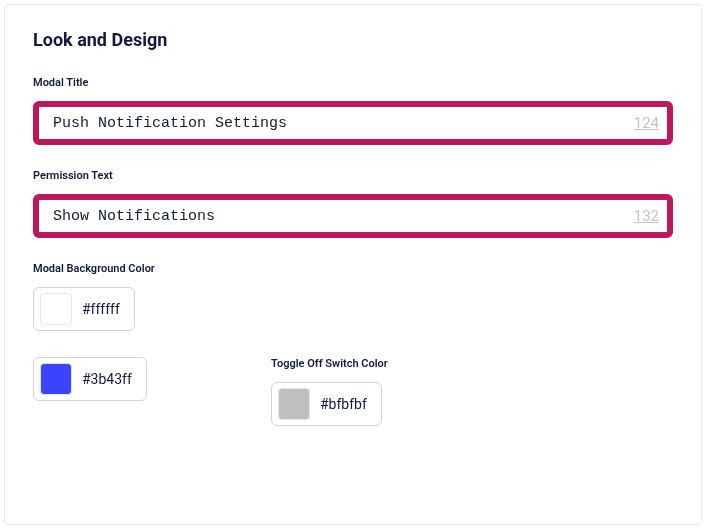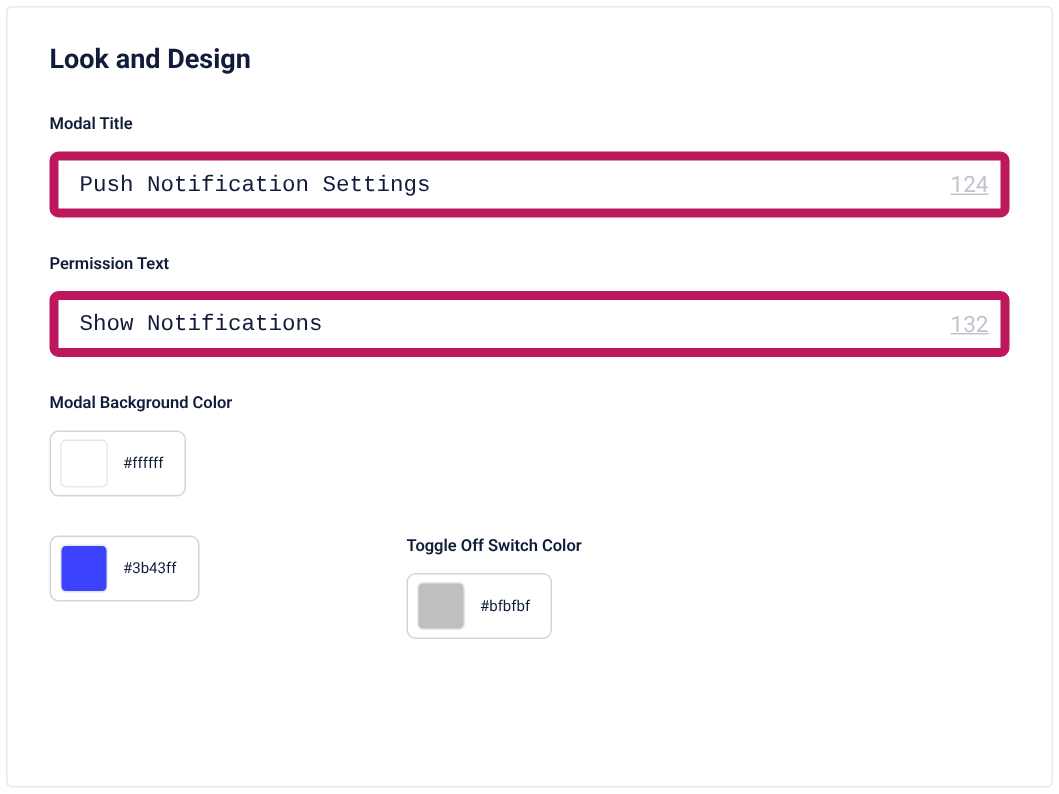--- a/index.html
+++ b/index.html
@@ -81,21 +81,21 @@
       cursor: pointer;
     }
     .color-swatch {
       width: 32px;
       height: 32px;
       border-radius: 4px;
       border: 1px solid #e5e7eb;
       flex-shrink: 0;
     }
     .color-hex {
-      font-size: 10px;
+      font-size: 14px;
       color: #111b3a;
     }
   </style>
 </head>
 <body>
 
 <div class="panel">
   <h2 class="section-title">Look and Design</h2>
 
   <div class="field-group">

